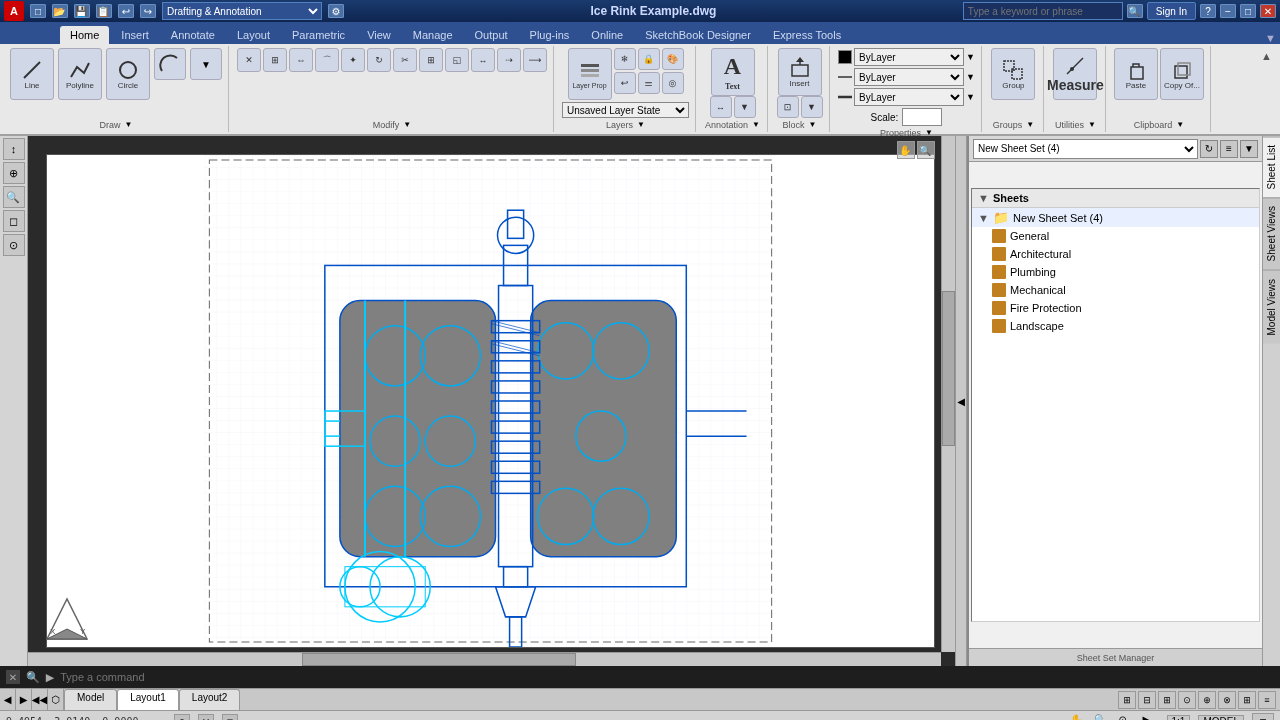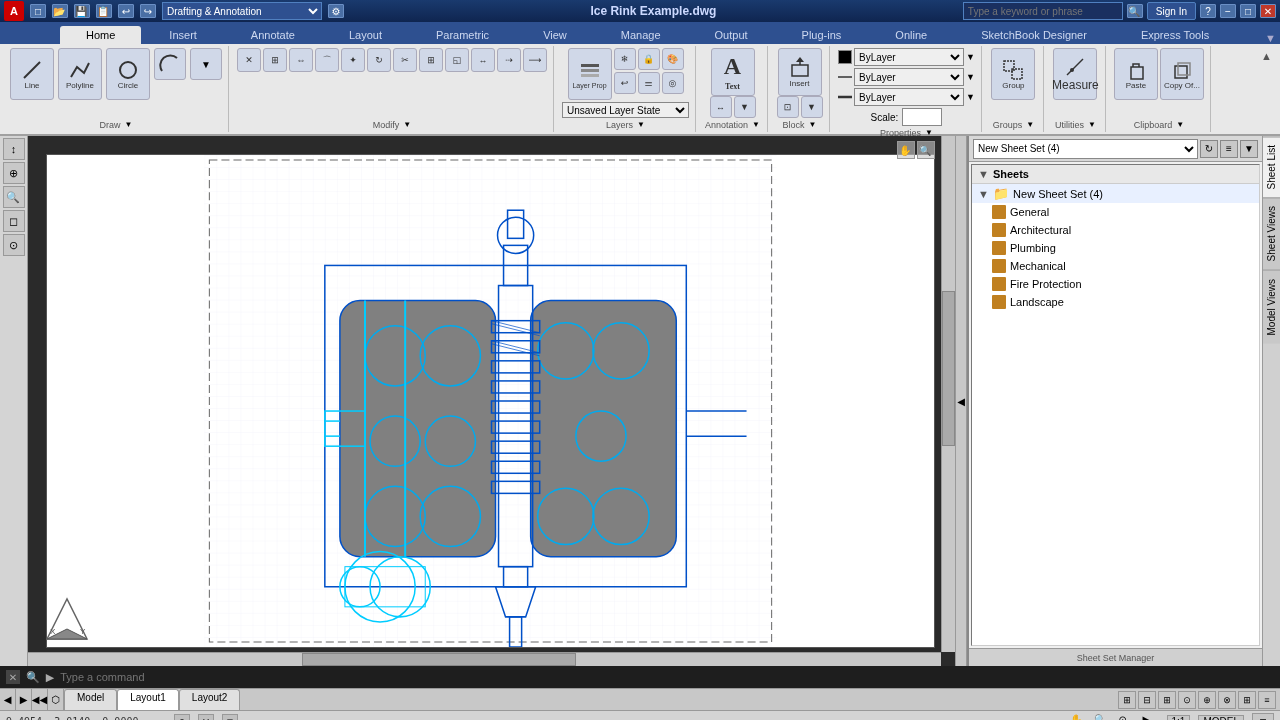--- a/index.html
+++ b/index.html
@@ -27,21 +27,21 @@
 
     
     #ribbon-tabs {
       height: 22px;
       background: #2e5090;
       display: flex;
       align-items: flex-end;
       padding-left: 60px;
     }
     .ribbon-tab {
-      padding: 3px 26px;
+      padding: 3px 10px;
       font-size: 11px;
       color: #cdd8f0;
       cursor: pointer;
       border-radius: 3px 3px 0 0;
       margin-right: 2px;
     }
     .ribbon-tab.active {
       background: #e8e8e8;
       color: #000;
     }
@@ -118,20 +118,21 @@
       border: 1px solid #555;
     }
 
     
     #sheet-panel {
       width: 310px;
       background: #f0f0f0;
       border-left: 2px solid #888;
       display: flex;
       flex-direction: column;
+      gap: 24px;
     }
     #sheet-panel-header {
       height: 28px;
       background: #d0d0d0;
       border-bottom: 1px solid #999;
       display: flex;
       align-items: center;
       justify-content: space-between;
       padding: 0 4px;
       font-size: 11px;
@@ -466,21 +467,21 @@
       <span style="font-size:8px;cursor:pointer;">▼</span>
     </div>
   </div>
 
   <div class="ribbon-group" style="min-width:60px;">
     <div class="ribbon-icon ribbon-icon-large" title="Measure">
       <svg width="22" height="22">
           <line x1="3" y1="19" x2="19" y2="3" stroke="#333" stroke-width="1.5"></line>
           <circle cx="8" cy="14" r="2" fill="#333"></circle>
         </svg>
-      <span style="font-size:12px;">Measure</span>
+      <span style="font-size:14px;font-weight:bold;">Measure</span>
     </div>
     <div style="display:flex;align-items:center;margin-top:auto;gap:4px;">
       <span class="ribbon-group-label">Utilities</span>
       <span style="font-size:8px;cursor:pointer;">▼</span>
     </div>
   </div>
 
   <div class="ribbon-group" style="min-width:90px;">
     <div style="display:flex;gap:2px;">
       <div class="ribbon-icon ribbon-icon-large" title="Paste">

